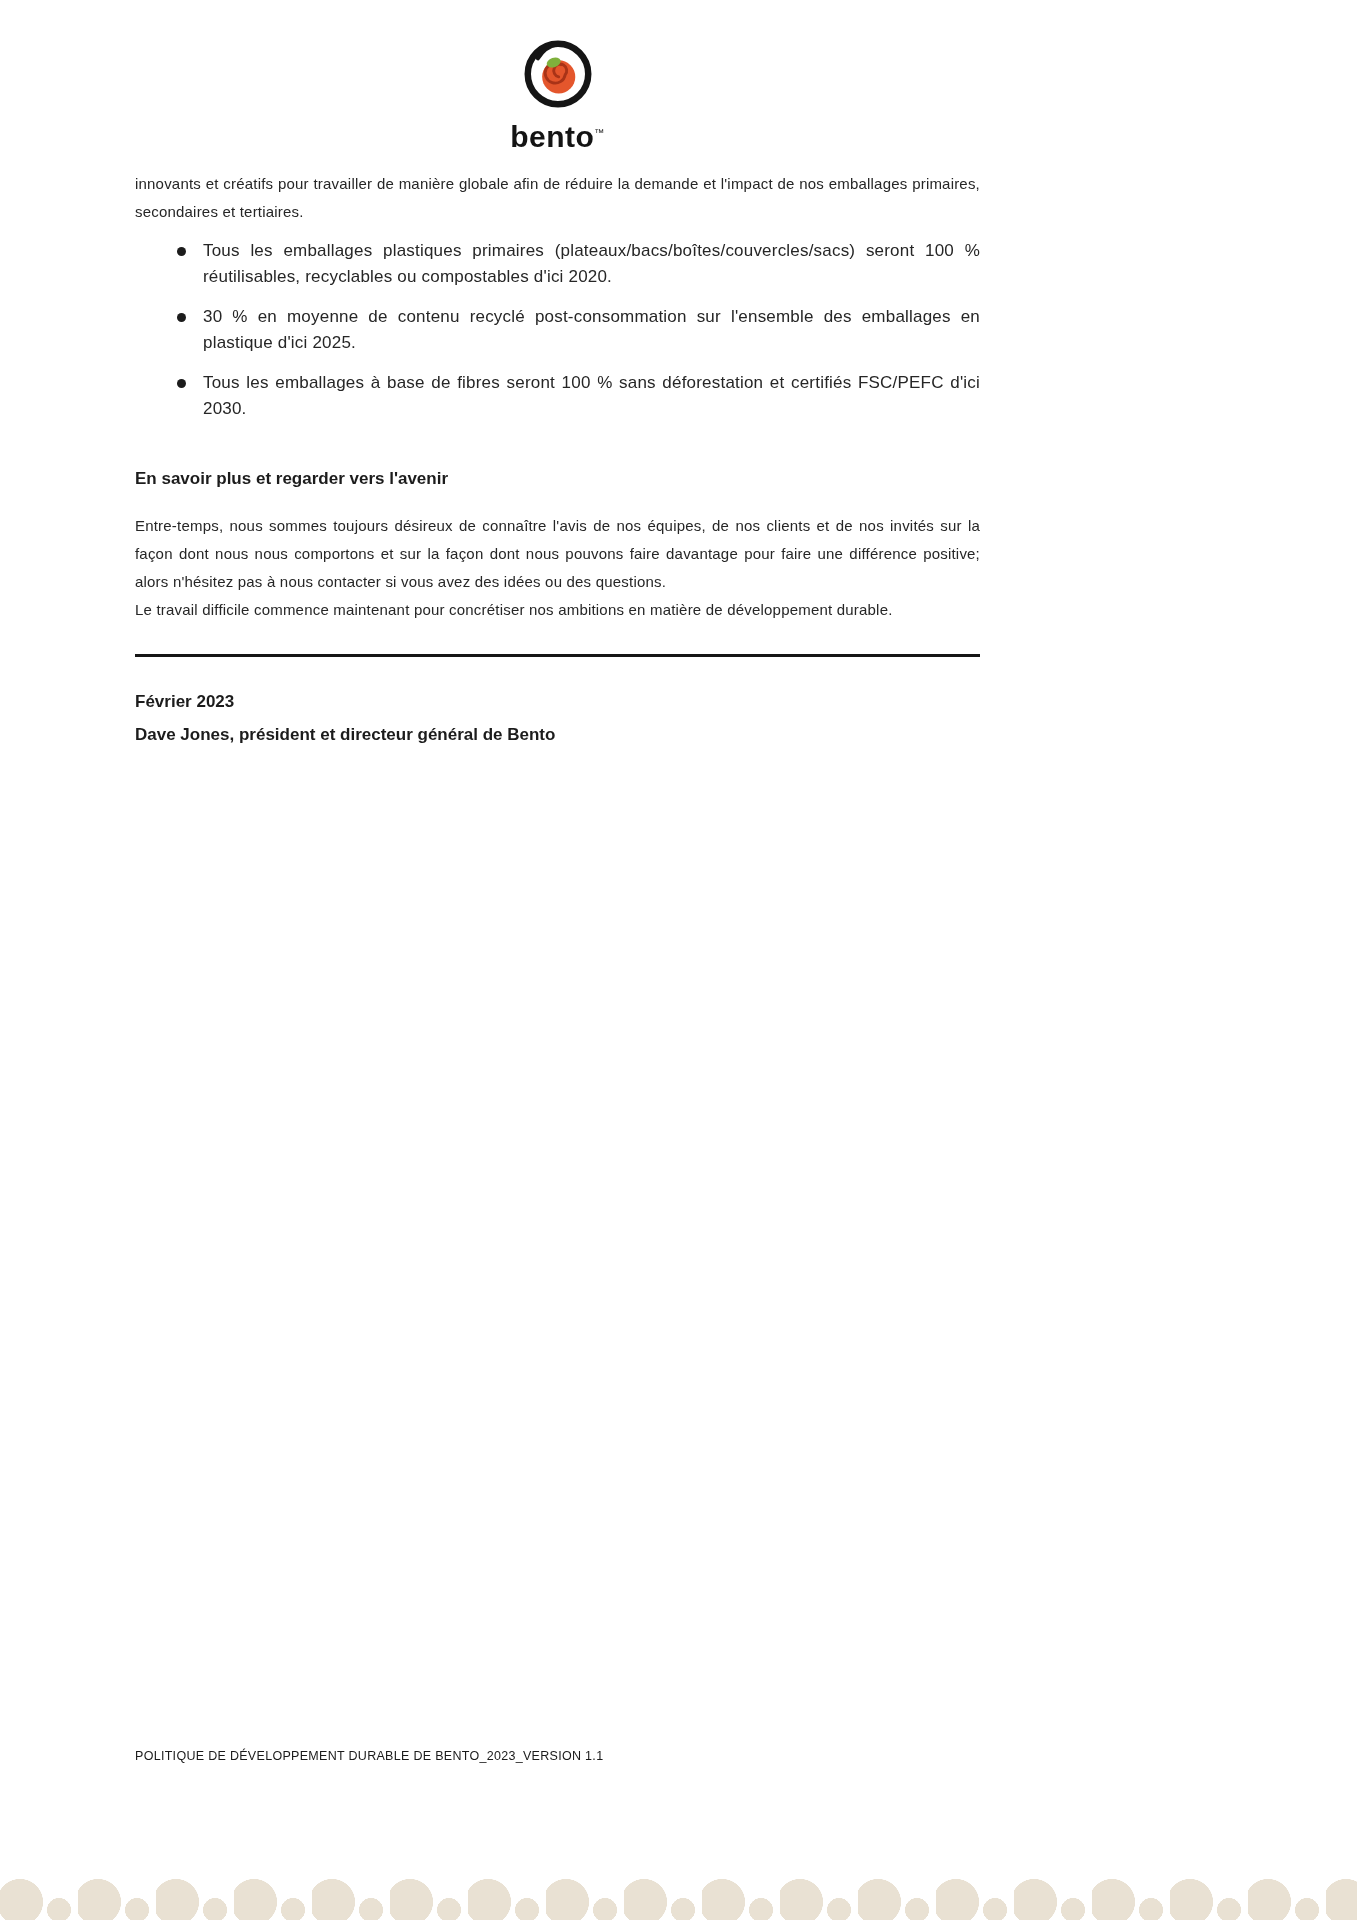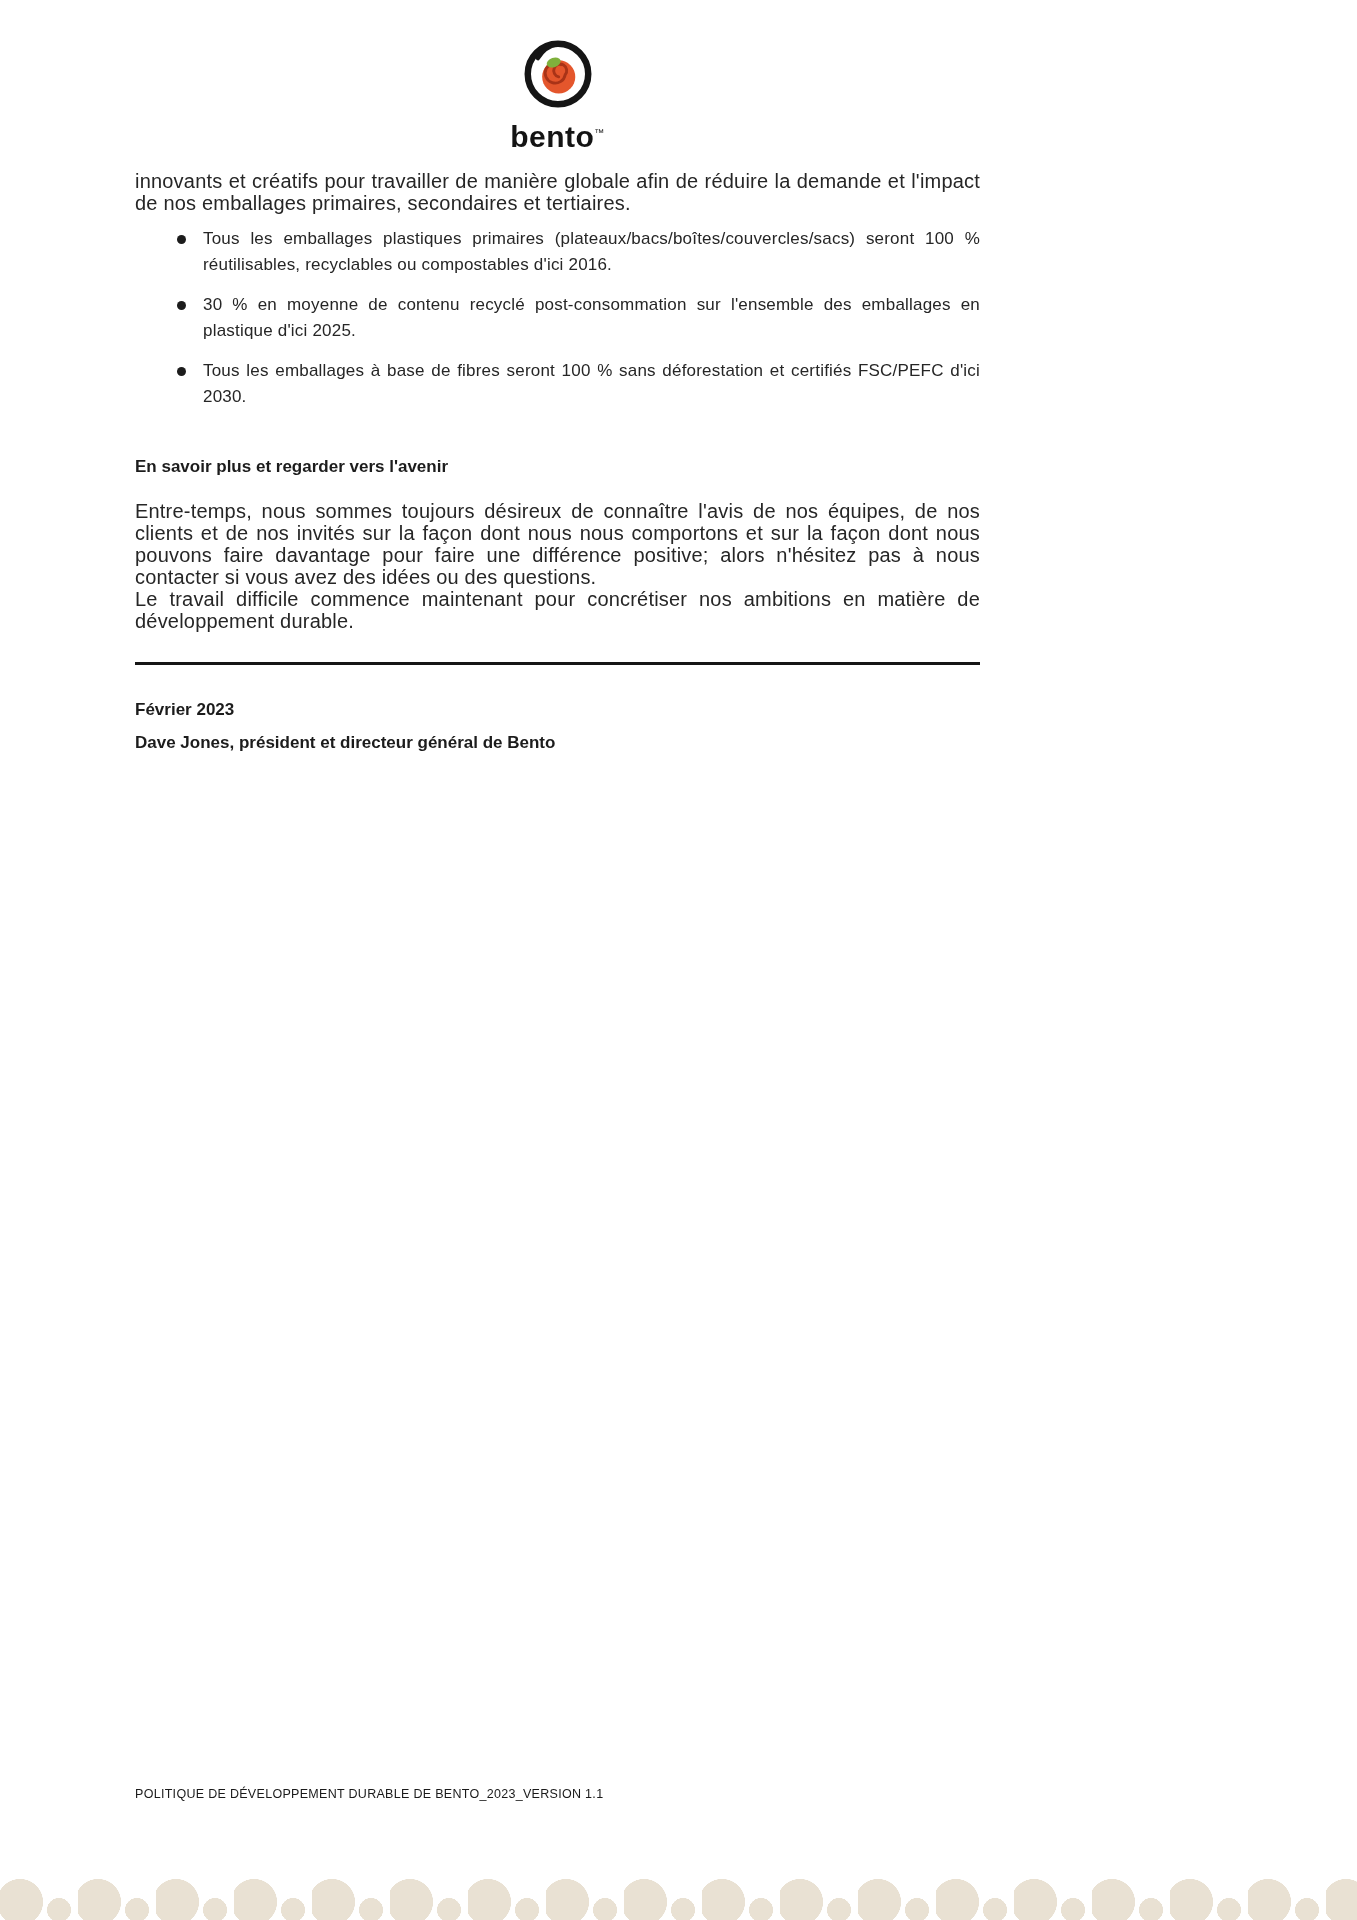--- a/index.html
+++ b/index.html
@@ -42,22 +42,22 @@
     line-height: 34px;
   }
   .wordmark sup {
     font-size: 10px;
     font-weight: 400;
     vertical-align: super;
   }
 
   
   .para {
-    font-size: 20px;
-    line-height: 22px;
+    font-size: 15px;
+    line-height: 28px;
     text-align: justify;
     letter-spacing: 0.2px;
   }
   .intro { margin-top: 16px; }
 
   .section-heading {
     margin-top: 40px;
     font-size: 17px;
     line-height: 26px;
     font-weight: 700;
@@ -111,21 +111,21 @@
     font-size: 17px;
     line-height: 26px;
     font-weight: 700;
     color: #1c1c1c;
   }
 
   
   .footer-line {
     position: absolute;
     left: 135px;
-    top: 1787px;
+    top: 1749px;
     font-size: 12.5px;
     letter-spacing: 0.3px;
     color: #1a1a1a;
   }
 
   
   :root { --dot-color: #e9e1d3; }
   .bottom-dots {
     position: absolute;
     left: 0;
@@ -159,21 +159,21 @@
 
         <ellipse cx="44" cy="34" rx="10" ry="6.5" transform="rotate(-18 44 34)" fill="#7fb03c"></ellipse>
       </svg>
       <div class="wordmark"><span>bento</span><sup>™</sup></div>
     </div>
 
     <p class="para intro">innovants et créatifs pour travailler de manière globale afin de réduire la demande et l'impact de nos emballages primaires, secondaires et tertiaires.</p>
 
 
     <ul class="objectives">
-      <li>Tous les emballages plastiques primaires (plateaux/bacs/boîtes/couvercles/sacs) seront 100 % réutilisables, recyclables ou compostables d'ici 2016.</li>
+      <li>Tous les emballages plastiques primaires (plateaux/bacs/boîtes/couvercles/sacs) seront 100 % réutilisables, recyclables ou compostables d'ici 2020.</li>
       <li>30 % en moyenne de contenu recyclé post-consommation sur l'ensemble des emballages en plastique d'ici 2025.</li>
       <li>Tous les emballages à base de fibres seront 100 % sans déforestation et certifiés FSC/PEFC d'ici 2030.</li>
     </ul>
 
     <h2 class="section-heading outlook">En savoir plus et regarder vers l'avenir</h2>
 
     <p class="para outlook-p2">Entre-temps, nous sommes toujours désireux de connaître l'avis de nos équipes, de nos clients et de nos invités sur la façon dont nous nous comportons et sur la façon dont nous pouvons faire davantage pour faire une différence positive; alors n'hésitez pas à nous contacter si vous avez des idées ou des questions.</p>
 
     <p class="para">Le travail difficile commence maintenant pour concrétiser nos ambitions en matière de développement durable.</p>
 

